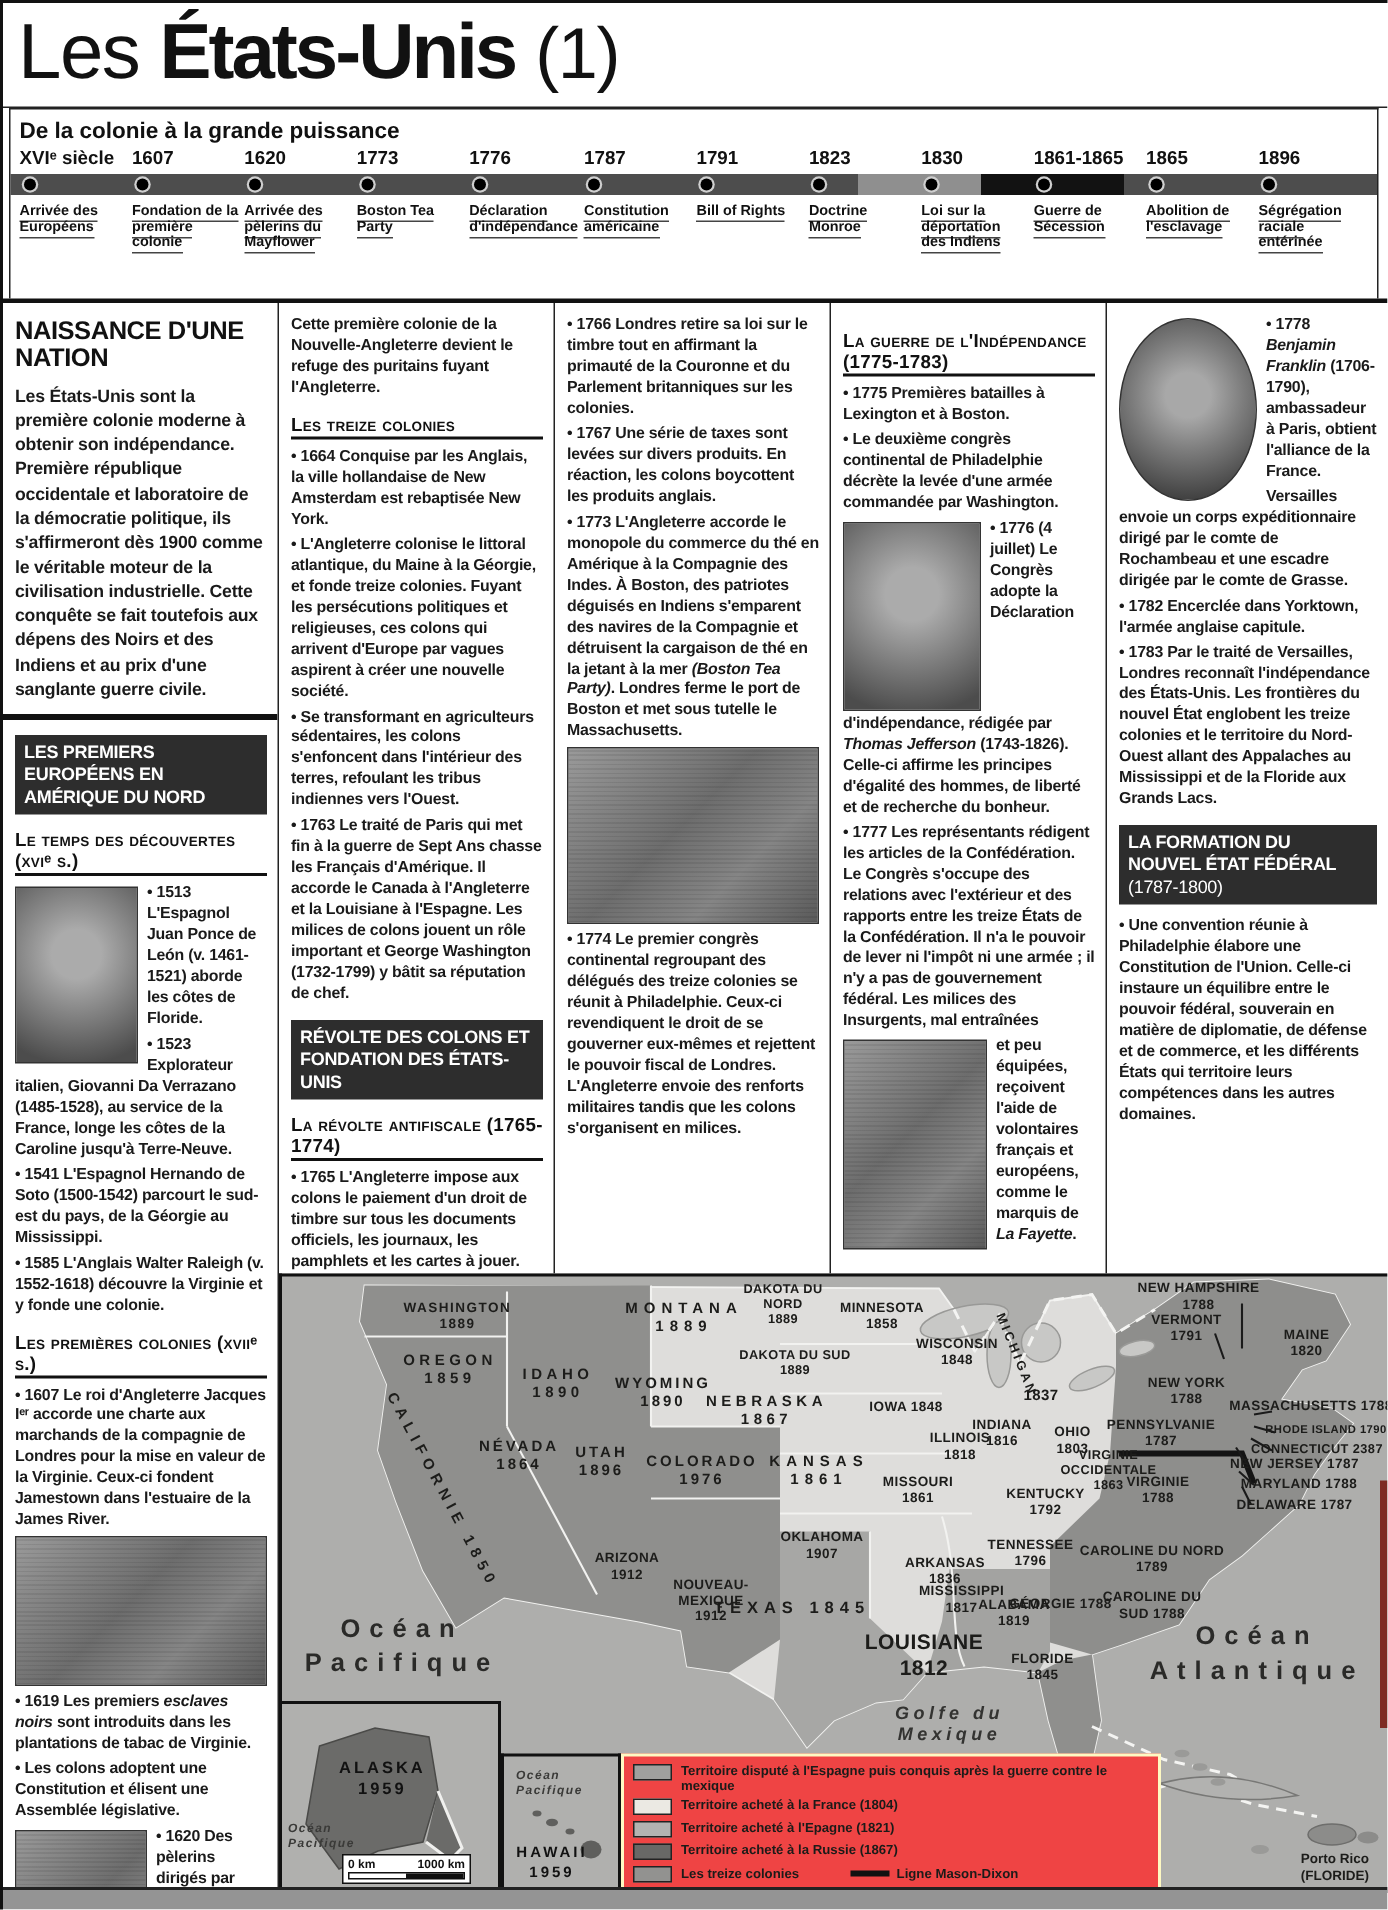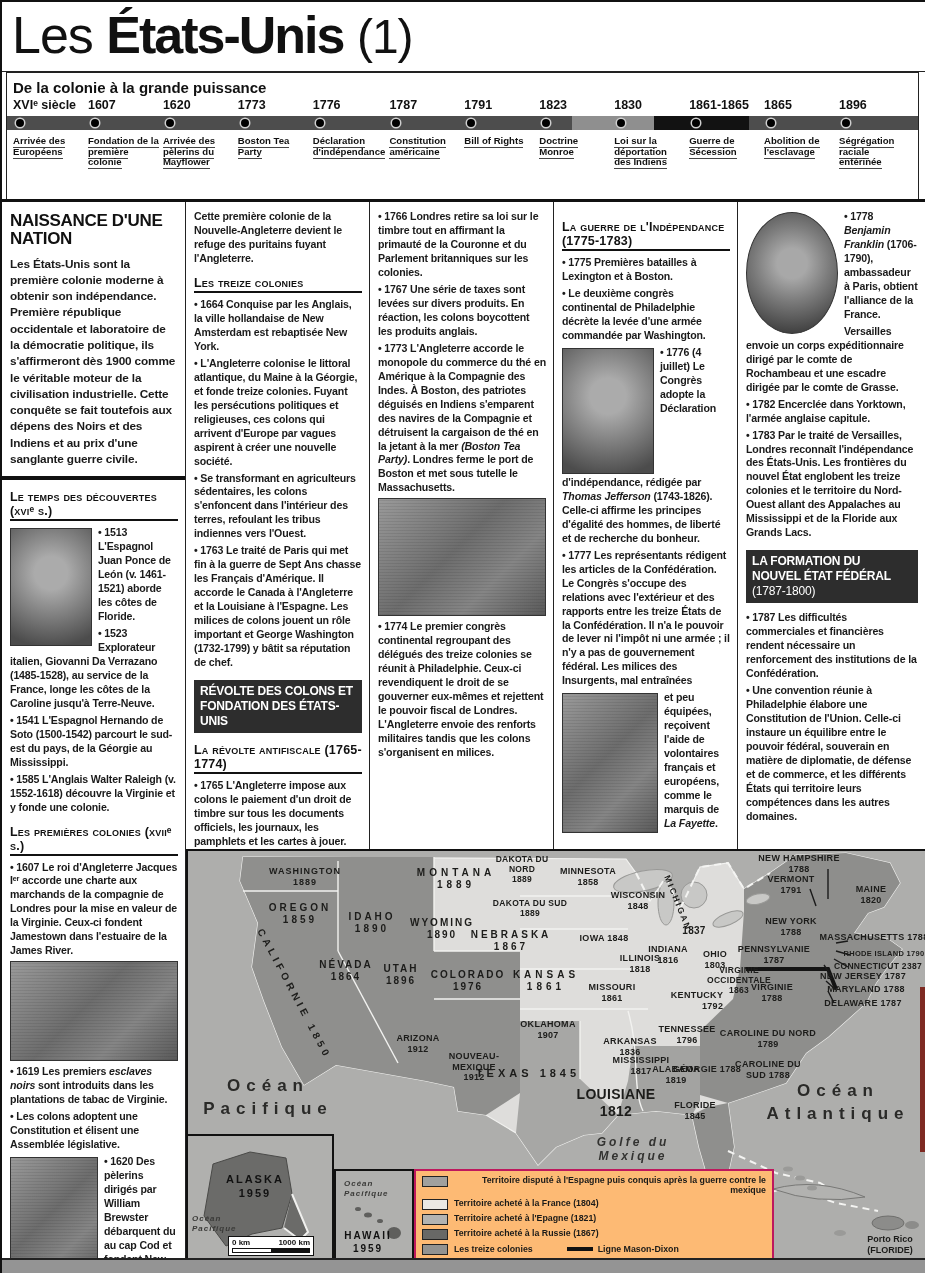--- a/index.html
+++ b/index.html
@@ -58,21 +58,21 @@
   .small-place { position:absolute; font-weight:bold; font-size:9px; color:#1c1c1a; text-align:center; line-height:1.2; transform:translate(-50%,-50%); white-space:nowrap; }
   .inset { position:absolute; border:2px solid #111; background:#b0b0ae; }
   .inset-alaska { left:0; top:283px; width:146px; height:128px; border-left:none; border-bottom:none; }
   .inset-hawaii { left:146px; top:318px; width:80px; height:93px; border-bottom:none; }
   .inset-label { position:absolute; font-weight:bold; font-size:11px; letter-spacing:2px; color:#111; text-align:center; line-height:1.3; }
   .inset-ocean { position:absolute; font-weight:bold; font-style:italic; font-size:8px; letter-spacing:1px; color:#3a3a38; line-height:1.3; }
   .scalebar { position:absolute; left:40px; bottom:6px; width:86px; background:#fff; border:1px solid #111; font-size:8px; font-weight:bold; padding:1px 3px 2px; }
   .scalebar .bar { height:5px; margin-top:1px; border:1px solid #111;
       background:linear-gradient(90deg,#fff 0 50%,#111 50% 100%); }
   .scalebar .lbls { display:flex; justify-content:space-between; }
-  .legend { position:absolute; left:226px; top:318px; width:360px; height:93px; border:2px solid #be185d; background:#fdba74; padding:4px 6px;text-align:right; }
+  .legend { position:absolute; left:226px; top:318px; width:360px; height:93px; border:2px solid #fef9c3; background:#ef4444; padding:4px 6px; }
   .lg-row { display:flex; align-items:flex-start; margin-bottom:3px; }
   .lg-swatch { width:26px; height:11px; border:1px solid #222; margin-right:6px; flex:none; margin-top:1px; }
   .lg-text { font-weight:bold; font-size:8.8px; line-height:1.15; color:#1b1b19; }
   .lg-mason { display:flex; align-items:center; margin-left:26px; }
   .mason-line { width:26px; height:4px; background:#111; margin-right:5px; }
   
   .bottom-bar { position:absolute; left:0; right:0; bottom:0; height:15px; background:#949494; border-top:2px solid #222; }
   .edge-strip { position:absolute; right:0; top:985px; width:5px; height:165px; background:#7e2a22; }
 </style>
 </head>
@@ -151,20 +151,21 @@
         <div class="tl-label"><span>Ségrégation raciale entérinée</span></div>
       </div>
     </div>
 </div>
 
 <div class="main">
   <div class="tcol col1">
       <div class="col-heading">NAISSANCE D'UNE NATION</div>
       <div class="para lead">Les États-Unis sont la première colonie moderne à obtenir son indépendance. Première république occidentale et laboratoire de la démocratie politique, ils s'affirmeront dès 1900 comme le véritable moteur de la civilisation industrielle. Cette conquête se fait toutefois aux dépens des Noirs et des Indiens et au prix d'une sanglante guerre civile.</div>
       <div class="thick-rule"></div>
+      <div class="box-heading">LES PREMIERS EUROPÉENS EN AMÉRIQUE DU NORD</div>
       <div class="sub-heading">Le temps des découvertes (xviᵉ s.)</div>
       <div class="para"><div class="img-ph float-left portrait" style="width: 82px; height: 118px;"></div>• <strong class="yr">1513</strong> L'Espagnol Juan Ponce de León (v. 1461-1521) aborde les côtes de Floride.</div>
       <div class="para">• <strong class="yr">1523</strong> Explorateur italien, Giovanni Da Verrazano (1485-1528), au service de la France, longe les côtes de la Caroline jusqu'à Terre-Neuve.</div>
       <div class="para">• <strong class="yr">1541</strong> L'Espagnol Hernando de Soto (1500-1542) parcourt le sud-est du pays, de la Géorgie au Mississippi.</div>
       <div class="para">• <strong class="yr">1585</strong> L'Anglais Walter Raleigh (v. 1552-1618) découvre la Virginie et y fonde une colonie.</div>
       <div class="sub-heading">Les premières colonies (xviiᵉ s.)</div>
       <div class="para">• <strong class="yr">1607</strong> Le roi d'Angleterre Jacques Iᵉʳ accorde une charte aux marchands de la compagnie de Londres pour la mise en valeur de la Virginie. Ceux-ci fondent Jamestown dans l'estuaire de la James River.</div>
       <div class="img-ph" style="height: 100px;"></div>
       <div class="para">• <strong class="yr">1619</strong> Les premiers <b class="bi">esclaves noirs</b> sont introduits dans les plantations de tabac de Virginie.</div>
       <div class="para">• Les colons adoptent une Constitution et élisent une Assemblée législative.</div>
@@ -195,21 +196,20 @@
       <div class="para"><div class="img-ph float-left portrait" style="width: 92px; height: 126px;"></div>• <strong class="yr">1776</strong> (4 juillet) Le Congrès adopte la Déclaration d'indépendance, rédigée par <b class="bi">Thomas Jefferson</b> (1743-1826). Celle-ci affirme les principes d'égalité des hommes, de liberté et de recherche du bonheur.</div>
       <div class="para">• <strong class="yr">1777</strong> Les représentants rédigent les articles de la Confédération. Le Congrès s'occupe des relations avec l'extérieur et des rapports entre les treize États de la Confédération. Il n'a le pouvoir de lever ni l'impôt ni une armée ; il n'y a pas de gouvernement fédéral. Les milices des Insurgents, mal entraînées</div>
       <div class="para"><div class="img-ph float-left" style="width: 96px; height: 140px;"></div>et peu équipées, reçoivent l'aide de volontaires français et européens, comme le marquis de <b class="bi">La Fayette</b>.</div>
     </div>
   <div class="tcol" style="border-right:none">
       <div class="para"><div class="img-ph float-left oval" style="width: 92px; height: 122px;"></div>• <strong class="yr">1778</strong> <b class="bi">Benjamin Franklin</b> (1706-1790), ambassadeur à Paris, obtient l'alliance de la France.</div>
       <div class="para">Versailles envoie un corps expéditionnaire dirigé par le comte de Rochambeau et une escadre dirigée par le comte de Grasse.</div>
       <div class="para">• <strong class="yr">1782</strong> Encerclée dans Yorktown, l'armée anglaise capitule.</div>
       <div class="para">• <strong class="yr">1783</strong> Par le traité de Versailles, Londres reconnaît l'indépendance des États-Unis. Les frontières du nouvel État englobent les treize colonies et le territoire du Nord-Ouest allant des Appalaches au Mississippi et de la Floride aux Grands Lacs.</div>
       <div class="box-heading">LA FORMATION DU NOUVEL ÉTAT FÉDÉRAL <span class="bh-suffix">(1787-1800)</span></div>
-      <div class="para">• <strong class="yr">1787</strong> Les difficultés commerciales et financières rendent nécessaire un renforcement des institutions de la Confédération.</div>
       <div class="para">• Une convention réunie à Philadelphie élabore une Constitution de l'Union. Celle-ci instaure un équilibre entre le pouvoir fédéral, souverain en matière de diplomatie, de défense et de commerce, et les différents États qui territoire leurs compétences dans les autres domaines.</div>
     </div>
 
   <div class="map-wrap" id="map">
     <svg class="map-svg" width="740" height="410" viewBox="0 0 740 410">
       <path d="M55,6 L438,8 L448,22 L462,50 L478,26 L492,58 L512,16 L540,12 L556,38 L582,22 L608,4 L658,2 L702,12 L712,32 L696,56 L680,62 L666,82 L700,88 L714,98 L698,118 L688,132 L678,152 L640,186 L618,202 L598,232 L558,246 L540,252 L546,296 L538,332 L522,334 L511,296 L504,264 L468,260 L430,264 L414,282 L396,284 L368,296 L350,314 L328,282 L298,264 L270,260 L266,236 L238,230 L148,214 L116,234 L94,196 L76,150 L64,116 L70,72 L52,30 Z" fill="#dedddb" stroke="#f2f2f0" stroke-width="1.2"></path>
       <path d="M55,6 L246,6 L246,100 L332,100 L332,242 L298,264 L270,260 L266,236 L238,230 L148,214 L116,234 L94,196 L76,150 L64,116 L70,72 L52,30 Z" fill="#8f8f8d"></path>
       <path d="M332,170 L392,170 L392,228 L430,264 L414,282 L396,284 L368,296 L350,314 L328,282 L332,242 Z" fill="#a7a7a5"></path>
       <path d="M445,195 L512,195 L512,250 L504,264 L468,260 L430,264 L440,230 Z" fill="#a3a3a1"></path>
       <path d="M556,38 L582,22 L608,4 L658,2 L702,12 L712,32 L696,56 L680,62 L666,82 L700,88 L714,98 L698,118 L688,132 L678,152 L640,186 L618,202 L598,232 L558,246 L540,252 L512,244 L512,180 L545,148 L552,118 L556,60 Z" fill="#8e8e8c"></path>
@@ -284,21 +284,21 @@
         <div class="state-label" style="left: 416px; top: 87px; font-size: 9px; transform: translate(-50%, -50%);">IOWA 1848</div>
         <div class="state-label" style="left: 424px; top: 142px; font-size: 9px; transform: translate(-50%, -50%);">MISSOURI<br>1861</div>
         <div class="state-label" style="left: 442px; top: 196px; font-size: 9px; transform: translate(-50%, -50%);">ARKANSAS<br>1836</div>
         <div class="state-label" style="left: 428px; top: 252px; font-size: 14px; transform: translate(-50%, -50%);">LOUISIANE<br>1812</div>
         <div class="state-label" style="left: 450px; top: 50px; font-size: 9px; transform: translate(-50%, -50%);">WISCONSIN<br>1848</div>
         <div class="state-label" style="left: 490px; top: 52px; font-size: 8.5px; letter-spacing: 2px; transform: translate(-50%, -50%) rotate(68deg);">MICHIGAN</div>
         <div class="state-label" style="left: 506px; top: 80px; font-size: 10px; transform: translate(-50%, -50%);">1837</div>
         <div class="state-label" style="left: 452px; top: 113px; font-size: 9px; transform: translate(-50%, -50%);">ILLINOIS<br>1818</div>
         <div class="state-label" style="left: 480px; top: 104px; font-size: 9px; transform: translate(-50%, -50%);">INDIANA<br>1816</div>
         <div class="state-label" style="left: 527px; top: 109px; font-size: 9px; transform: translate(-50%, -50%);">OHIO<br>1803</div>
-        <div class="state-label" style="left: 509px; top: 150px; font-size: 9px; transform: translate(-50%, -50%); text-align: right;">KENTUCKY<br>1792</div>
+        <div class="state-label" style="left: 509px; top: 150px; font-size: 9px; transform: translate(-50%, -50%);">KENTUCKY<br>1792</div>
         <div class="state-label" style="left: 499px; top: 184px; font-size: 9px; transform: translate(-50%, -50%);">TENNESSEE<br>1796</div>
         <div class="state-label" style="left: 453px; top: 215px; font-size: 9px; transform: translate(-50%, -50%);">MISSISSIPPI<br>1817</div>
         <div class="state-label" style="left: 488px; top: 224px; font-size: 9px; transform: translate(-50%, -50%);">ALABAMA<br>1819</div>
         <div class="state-label" style="left: 519px; top: 218px; font-size: 9px; transform: translate(-50%, -50%);">GÉORGIE 1788</div>
         <div class="state-label" style="left: 507px; top: 260px; font-size: 9px; transform: translate(-50%, -50%);">FLORIDE<br>1845</div>
         <div class="state-label" style="left: 611px; top: 13px; font-size: 9px; transform: translate(-50%, -50%);">NEW HAMPSHIRE<br>1788</div>
         <div class="state-label" style="left: 603px; top: 34px; font-size: 9px; transform: translate(-50%, -50%);">VERMONT<br>1791</div>
         <div class="state-label" style="left: 683px; top: 44px; font-size: 9px; transform: translate(-50%, -50%);">MAINE<br>1820</div>
         <div class="state-label" style="left: 603px; top: 76px; font-size: 9px; transform: translate(-50%, -50%);">NEW YORK<br>1788</div>
         <div class="state-label" style="left: 686px; top: 86px; font-size: 9px; transform: translate(-50%, -50%);">MASSACHUSETTS 1788</div>

